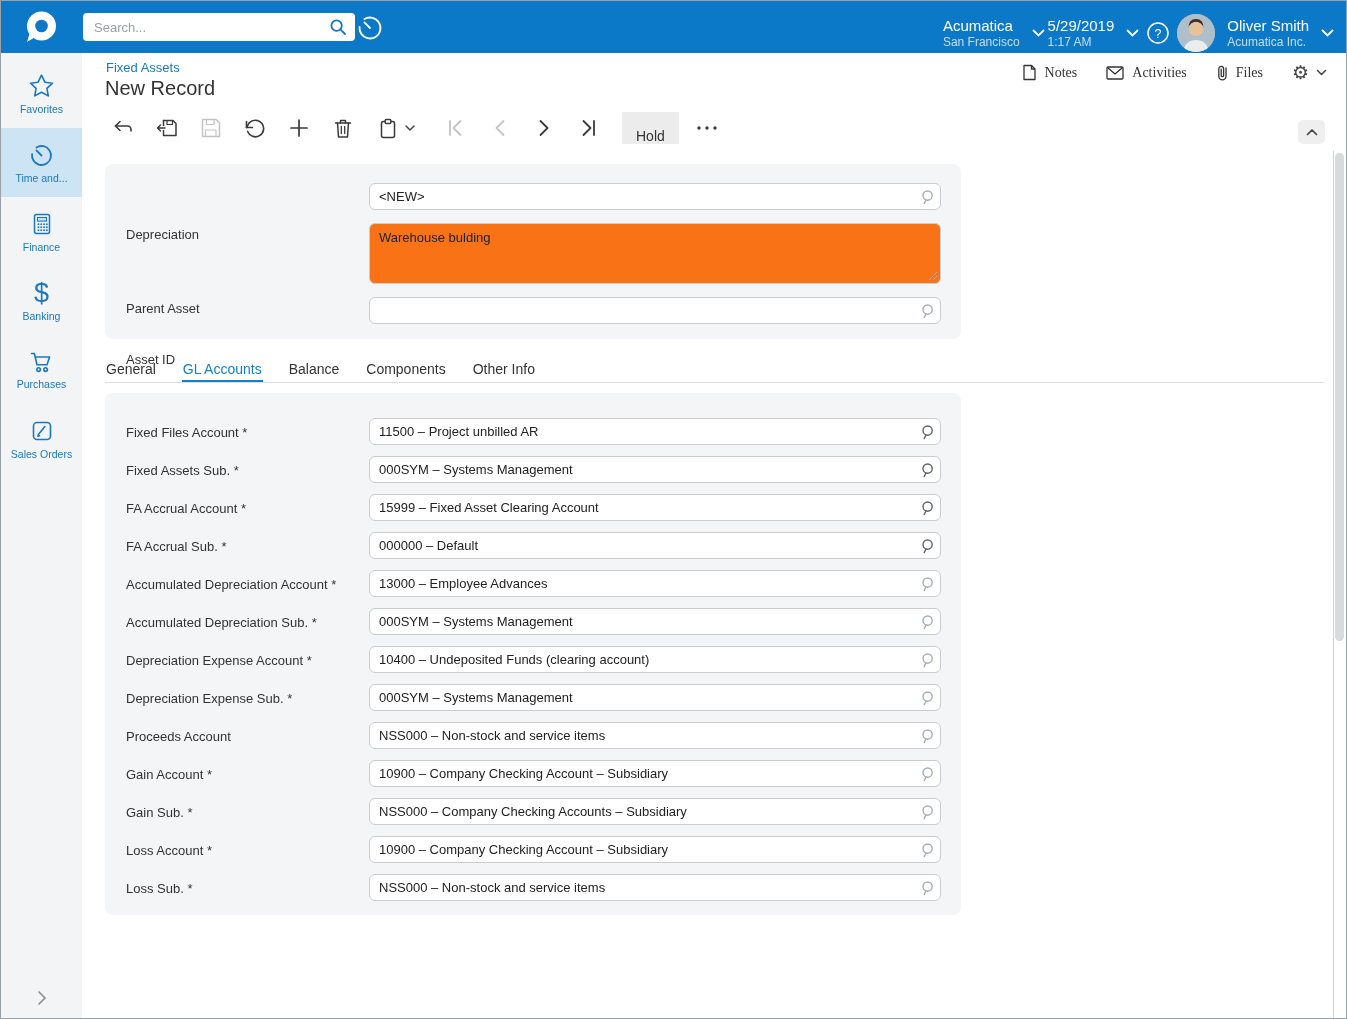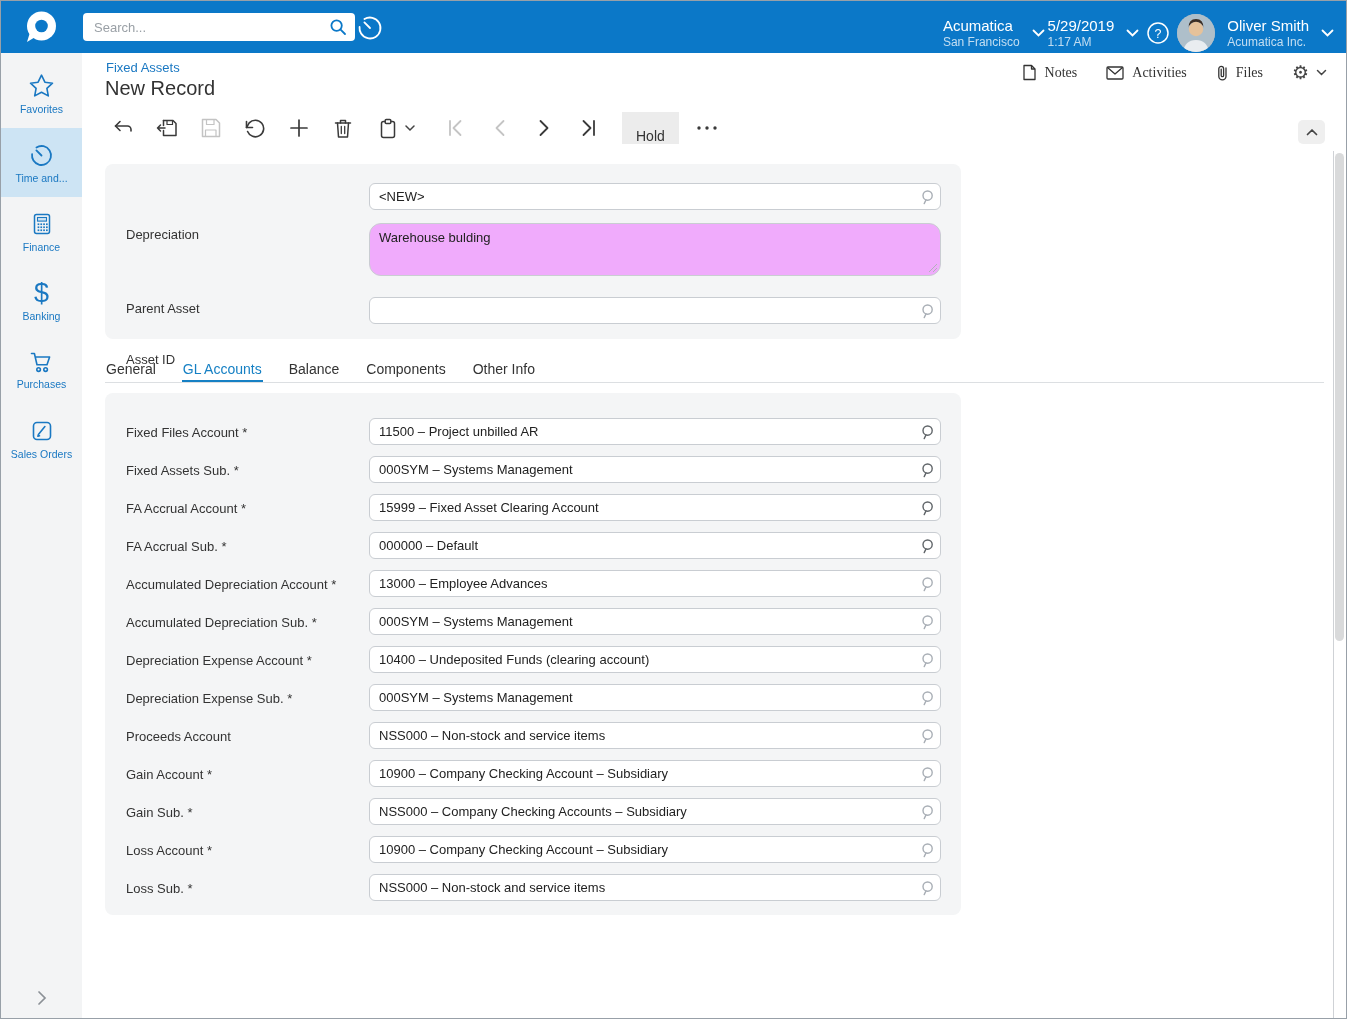--- a/index.html
+++ b/index.html
@@ -57,22 +57,22 @@
   .card { position:absolute; left:104px; width:856px; background:#f4f5f6; border-radius:8px; }
   .card1 { top:163px; height:175px; }
   .card2 { top:392px; height:522px; padding-top:20px; }
   .f-label { position:absolute; left:21px; font-size:13px; color:#333; }
   .inputwrap { position:absolute; left:264px; width:572px; height:27px; background:#fff;
                border:1px solid #c9cdd2; border-radius:6px; display:flex; align-items:center; }
   .inputwrap input { flex:1; border:none; outline:none; background:transparent;
                      font:13px "Liberation Sans",sans-serif; color:#222; padding:0 4px 0 9px; }
   .inputwrap .magbtn { width:26px; height:25px; display:flex; align-items:center;
                        justify-content:center; cursor:pointer; }
-  .textareawrap { position:absolute; left:264px; top:59px; width:572px; height:53px; background:#f0abfc;
-                  border:1px solid #c9cdd2; border-radius:12px; }
+  .textareawrap { position:absolute; left:264px; top:59px; width:572px; height:61px; background:#f97316;
+                  border:1px solid #c9cdd2; border-radius:6px; }
   .textareawrap textarea { width:100%; height:100%; border:none; outline:none; resize:none;
                            background:transparent; font:13px "Liberation Sans",sans-serif;
                            color:#222; padding:6px 9px; }
   .resize-grip { position:absolute; right:3px; bottom:3px; }
   .fieldrow { position:relative; height:38px; }
   .fieldrow .f-label { top:12px; }
   .fieldrow .inputwrap { top:5px; }
   .mag { stroke:#a8aeb5; }
   .mag.dark { stroke:#5f6468; }
 

